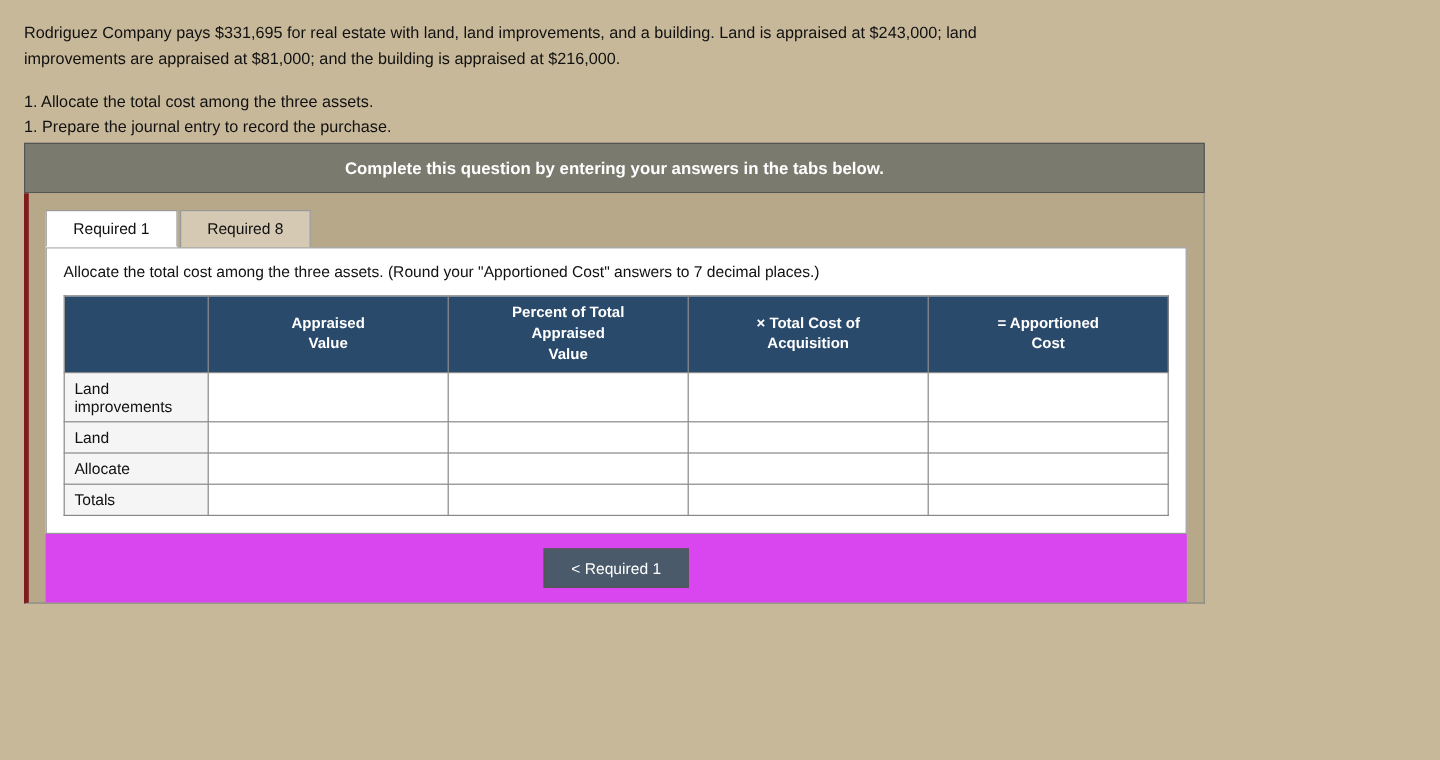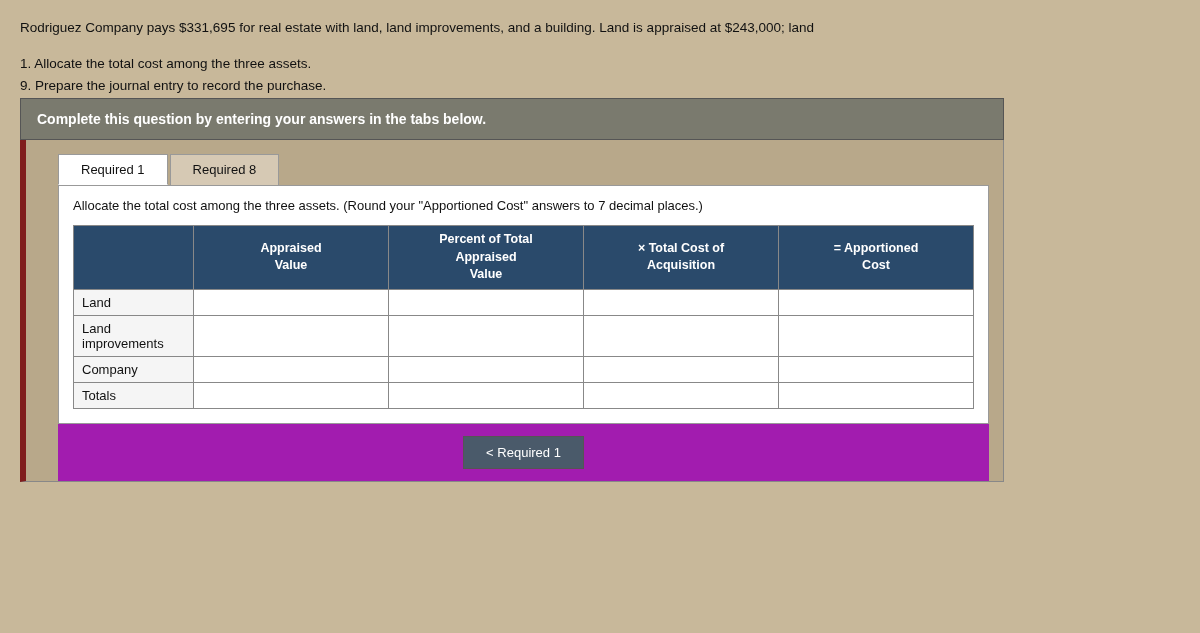--- a/index.html
+++ b/index.html
@@ -37,20 +37,21 @@
       line-height: 1.6;
       color: #111;
       margin-bottom: 2px;
     }
 
     .question-box {
       background: #7a7a6e;
       border: 1px solid #555;
       padding: 12px 16px;
       margin-bottom: 0;
+      text-align: center;
     }
 
     .question-box-text {
       color: #fff;
       font-size: 14px;
       font-weight: bold;
     }
 
     .tabs-row {
       display: flex;
@@ -153,47 +154,48 @@
     }
 
     .nav-btn.next {
       background: #2a4a6b;
       color: #fff;
       font-weight: bold;
     }
 
     .tabs-and-content {
       background: #b8a88a;
-      border-left: 6px solid #7f1d1d;
+      border-left: 4px solid #7f1d1d;
       border-right: 1px solid #888;
       border-bottom: 1px solid #888;
-      padding: 14px 14px 0 32px;
+      padding: 14px 14px 0 14px;
     }
 
     .nav-row {
       display: flex;
       justify-content: center;
       align-items: center;
       gap: 24px;
       padding: 12px 0;
-      background: #a21caf;
+      background: #d946ef;
     }
   </style>
 </head>
 <body>
 
 <div class="page-wrapper">
 
   <div class="intro-text">
     <div>Rodriguez Company pays $331,695 for real estate with land, land improvements, and a building. Land is appraised at $243,000; land</div>
+    <div>improvements are appraised at $81,000; and the building is appraised at $216,000.</div>
   </div>
 
   <div class="instructions">
     <div>1. Allocate the total cost among the three assets.</div>
-    <div>9. Prepare the journal entry to record the purchase.</div>
+    <div>1. Prepare the journal entry to record the purchase.</div>
   </div>
 
   <div class="question-box">
     <span class="question-box-text">Complete this question by entering your answers in the tabs below.</span>
   </div>
 
   <div class="tabs-and-content">
 
     <div class="tabs-row">
       <div class="tab active">
@@ -213,35 +215,35 @@
           <tr class="header-row">
             <th></th>
             <th>Appraised<br>Value</th>
             <th>Percent of Total<br>Appraised<br>Value</th>
             <th>× Total Cost of<br>Acquisition</th>
             <th>= Apportioned<br>Cost</th>
           </tr>
         </thead>
         <tbody>
           <tr class="data-row">
+            <td class="label-col">Land improvements</td>
+            <td class="input-cell"><input class="cell-input" type="text" value="" style=""></td>
+            <td class="input-cell"><input class="cell-input" type="text" value="" style=""></td>
+            <td class="input-cell"><input class="cell-input" type="text" value="" style=""></td>
+            <td class="input-cell"><input class="cell-input" type="text" value="" style=""></td>
+          </tr>
+          <tr class="data-row">
             <td class="label-col">Land</td>
             <td class="input-cell"><input class="cell-input" type="text" value="" style=""></td>
             <td class="input-cell"><input class="cell-input" type="text" value="" style=""></td>
             <td class="input-cell"><input class="cell-input" type="text" value="" style=""></td>
             <td class="input-cell"><input class="cell-input" type="text" value="" style=""></td>
           </tr>
           <tr class="data-row">
-            <td class="label-col">Land improvements</td>
-            <td class="input-cell"><input class="cell-input" type="text" value="" style=""></td>
-            <td class="input-cell"><input class="cell-input" type="text" value="" style=""></td>
-            <td class="input-cell"><input class="cell-input" type="text" value="" style=""></td>
-            <td class="input-cell"><input class="cell-input" type="text" value="" style=""></td>
-          </tr>
-          <tr class="data-row">
-            <td class="label-col">Company</td>
+            <td class="label-col">Allocate</td>
             <td class="input-cell"><input class="cell-input" type="text" value="" style=""></td>
             <td class="input-cell"><input class="cell-input" type="text" value="" style=""></td>
             <td class="input-cell"><input class="cell-input" type="text" value="" style=""></td>
             <td class="input-cell"><input class="cell-input" type="text" value="" style=""></td>
           </tr>
           <tr class="totals-row">
             <td class="label-col">Totals</td>
             <td class="input-cell"><input class="cell-input" type="text" value="" style=""></td>
             <td class="input-cell"></td>
             <td class="input-cell"></td>

